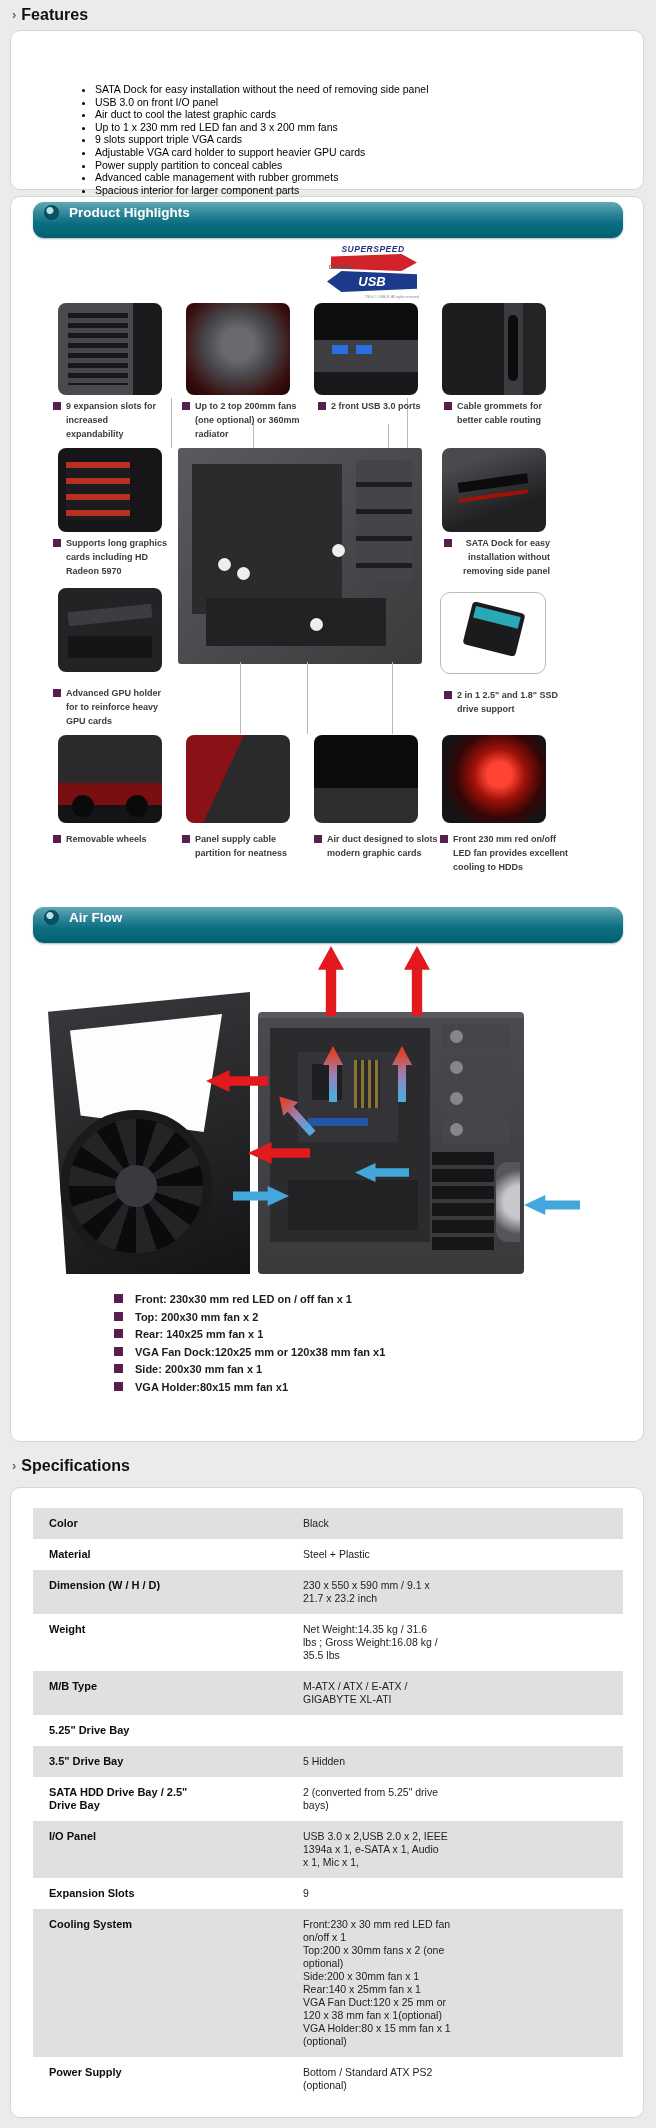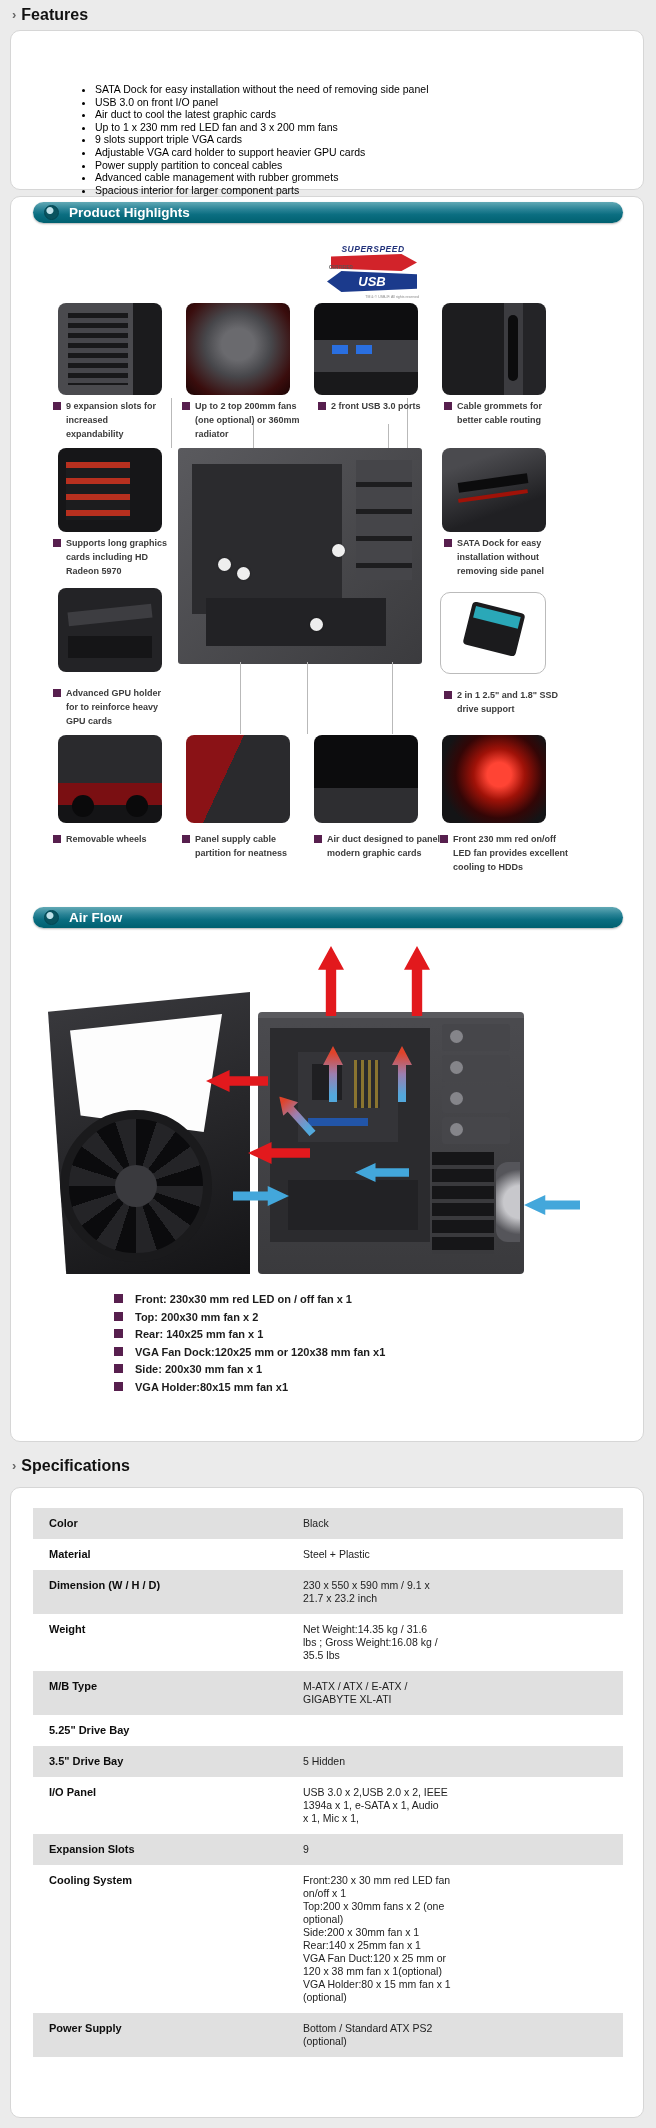--- a/index.html
+++ b/index.html
@@ -3,21 +3,21 @@
 <meta charset="utf-8">
 <style>
   html,body{margin:0;padding:0;background:#ebebeb;}
   *{box-sizing:border-box;}
   .page{position:relative;width:656px;height:2128px;background:#ebebeb;
         font-family:"Liberation Sans", sans-serif;color:#111;overflow:hidden;}
   .panel{position:absolute;left:10px;width:634px;background:#fff;
          border:1px solid #d6d6d6;border-radius:10px;}
   .h{position:absolute;left:12px;font-size:16px;font-weight:bold;color:#111;}
   .h .arr{color:#666;font-size:13px;margin-right:5px;vertical-align:1px;}
-  .bar{position:absolute;left:33px;width:590px;height:21px;border-radius:11px;
+  .bar{position:absolute;left:33px;width:590px;height:36px;border-radius:11px;
        background:linear-gradient(180deg,#62a9b5 0%,#2a8396 35%,#0b6e81 60%,#006070 100%);
        color:#fff;font-weight:bold;font-size:13.5px;line-height:21px;padding-left:36px;
        box-shadow:0 1px 2px rgba(0,0,0,.3);}
   .bar .dot{position:absolute;left:11px;top:3px;width:15px;height:15px;border-radius:50%;
        border:1px solid #024653;
        background:radial-gradient(circle at 38% 35%, #bfe0e8 0 3px, #09535f 4px);}
   .feat-list{position:absolute;left:58px;top:40px;width:560px;margin:12px;padding:0 0 0 14px;}
   .feat-list li{font-size:10.5px;line-height:12.6px;color:#000;}
   .img{position:absolute;border-radius:8px;background:#2e2e31;}
   .cap{position:absolute;font-weight:bold;font-size:9px;line-height:14px;color:#3c3c3c;padding-left:13px;}
@@ -150,21 +150,21 @@
   <div class="img" style="left:442px;top:448px;width:104px;height:84px;
        background:linear-gradient(160deg,#4a4a4e 20%,#202023 70%);">
     <div style="position:absolute;left:16px;top:30px;width:70px;height:10px;background:#0c0c0d;transform:rotate(-8deg);"></div>
     <div style="position:absolute;left:16px;top:46px;width:70px;height:4px;background:#a01208;transform:rotate(-8deg);"></div>
   </div>
 
   <div class="cap" style="left:53px;top:536px;width:114px;">
     <span class="sq"></span>
     <span>Supports long graphics cards including HD Radeon 5970</span>
   </div>
-  <div class="cap" style="left:444px;top:536px;width:106px;">
+  <div class="cap" style="left:444px;top:536px;width:106px;text-align:right;">
     <span class="sq"></span>
     <span>SATA Dock for easy installation without removing side panel</span>
   </div>
 
   <div class="img" style="left:58px;top:588px;width:104px;height:84px;background:#232326;">
     <div style="position:absolute;left:10px;top:20px;width:84px;height:14px;background:#3d3d41;transform:rotate(-6deg);"></div>
     <div style="position:absolute;left:10px;top:48px;width:84px;height:22px;background:#151517;"></div>
   </div>
   <div style="position:absolute;left:440px;top:592px;width:106px;height:82px;background:#fff;
        border:1px solid #bbb;border-radius:10px;">
@@ -202,21 +202,21 @@
   <div class="cap" style="left:53px;top:832px;width:140px;">
     <span class="sq"></span>
     <span>Removable wheels</span>
   </div>
   <div class="cap" style="left:182px;top:832px;width:124px;">
     <span class="sq"></span>
     <span>Panel supply cable partition for neatness</span>
   </div>
   <div class="cap" style="left:314px;top:832px;width:128px;">
     <span class="sq"></span>
-    <span>Air duct designed to panel modern graphic cards</span>
+    <span>Air duct designed to slots modern graphic cards</span>
   </div>
   <div class="cap" style="left:440px;top:832px;width:134px;">
     <span class="sq"></span>
     <span>Front 230 mm red on/off LED fan provides excellent cooling to HDDs</span>
   </div>
 
   <div class="bar" style="top:907px;">
     <span class="dot"></span>
     <span>Air Flow</span>
   </div>
@@ -305,20 +305,26 @@
         <div class="spec-label">M/B Type</div>
         <div class="spec-value">M-ATX / ATX / E-ATX /
 GIGABYTE XL-ATI</div>
       </div>
     <div class="spec-row">
         <div class="spec-label">5.25" Drive Bay</div>
       </div>
     <div class="spec-row">
         <div class="spec-label">3.5" Drive Bay</div>
         <div class="spec-value">5 Hidden</div>
+      </div>
+    <div class="spec-row">
+        <div class="spec-label">SATA HDD Drive Bay / 2.5"
+Drive Bay</div>
+        <div class="spec-value">2 (converted from 5.25" drive
+bays)</div>
       </div>
     <div class="spec-row">
         <div class="spec-label">I/O Panel</div>
         <div class="spec-value">USB 3.0 x 2,USB 2.0 x 2, IEEE
 1394a x 1, e-SATA x 1, Audio
 x 1, Mic x 1,</div>
       </div>
     <div class="spec-row">
         <div class="spec-label">Expansion Slots</div>
         <div class="spec-value">9</div>

